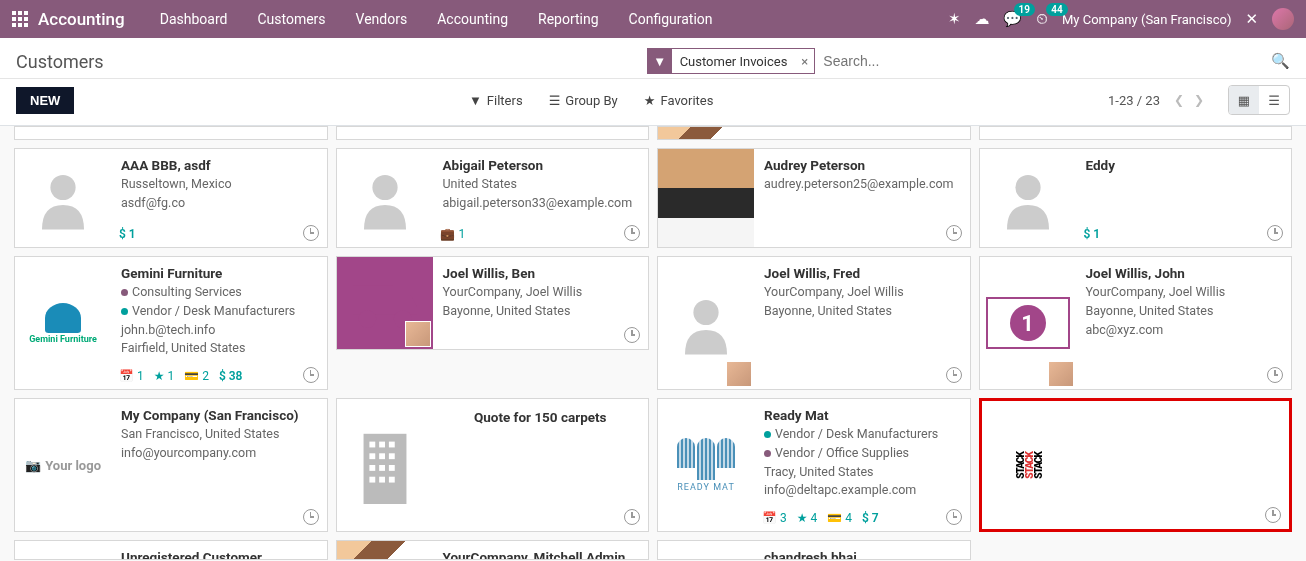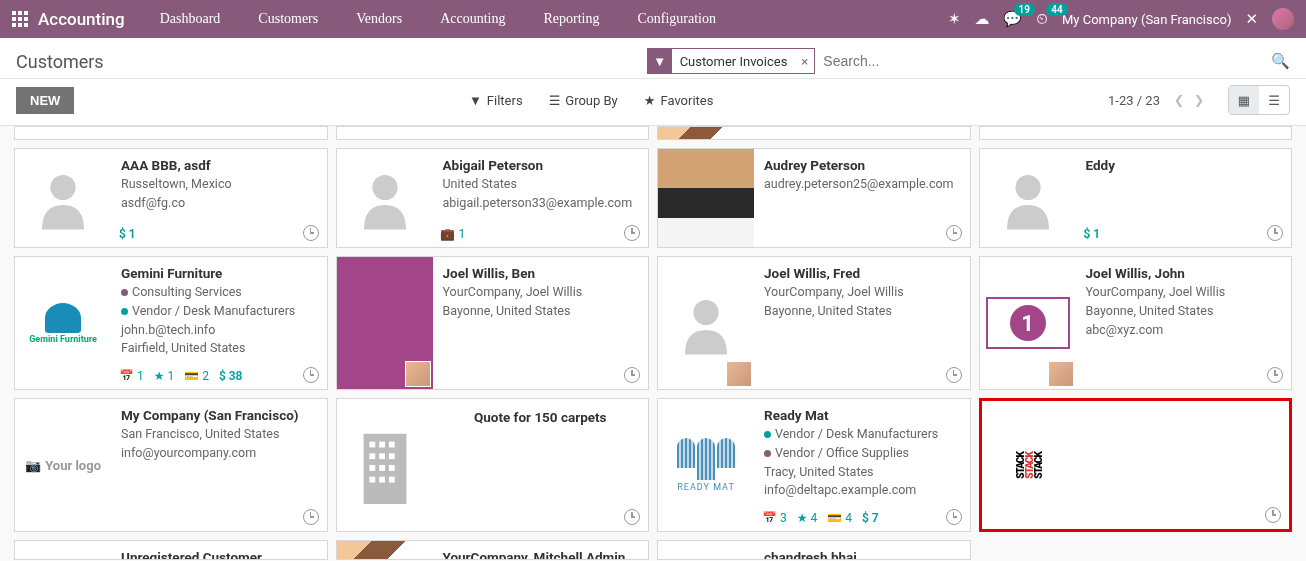--- a/index.html
+++ b/index.html
@@ -1,38 +1,38 @@
 <!DOCTYPE html>
 <html><head>
 <meta charset="utf-8">
 <style>
 * { box-sizing: border-box; margin: 0; padding: 0; }
 body { font-family: -apple-system, BlinkMacSystemFont, "Segoe UI", Roboto, sans-serif; font-size: 13px; background: #f9f9f9; width: 1306px; }
 .topbar { background: #875a7b; color: #fff; height: 38px; display: flex; align-items: center; padding: 0 12px; }
 .apps-icon { display: grid; grid-template-columns: repeat(3, 4px); grid-template-rows: repeat(3, 4px); gap: 2px; margin-right: 10px; }
 .apps-icon span { background: #fff; width: 4px; height: 4px; }
 .brand { font-size: 17px; font-weight: 500; margin-right: 22px; }
-.nav-items { display: flex; gap: 12px; font-family: Liberation Serif, serif; }
+.nav-items { display: flex; gap: 4px; }
 .nav-item { padding: 0 13px; font-size: 14px; cursor: pointer; height: 38px; display: flex; align-items: center; }
 .spacer { flex: 1; }
 .top-right { display: flex; align-items: center; gap: 14px; }
 .ico { color: #fff; font-size: 15px; position: relative; cursor: pointer; }
 .badge { position: absolute; top: -7px; left: 10px; background: #00a09d; color: #fff; font-size: 10px; padding: 1px 5px; border-radius: 8px; font-weight: 600; }
 .avatar-sm { width: 22px; height: 22px; border-radius: 50%; background: linear-gradient(135deg,#d7a,#a67); }
 .header-row { background: #fff; padding: 10px 16px 4px; display: flex; align-items: center; border-bottom: 1px solid #e5e5e5; }
 .page-title { font-size: 18px; color: #555; }
 .search-area { margin-left: auto; display: flex; align-items: center; }
 .facet { display: inline-flex; align-items: center; border: 1px solid #875a7b; height: 26px; }
 .facet-icon { background: #875a7b; color: #fff; width: 24px; display: flex; align-items: center; justify-content: center; height: 100%; }
 .facet-text { padding: 0 8px; font-size: 13px; color: #333; }
 .facet-x { padding: 0 6px; color: #777; cursor: pointer; }
 .search-input { border: none; outline: none; padding: 5px 8px; font-size: 14px; width: 450px; }
 .search-glass { color: #666; font-size: 15px; margin-left: 6px; }
 .toolbar-row { background: #fff; padding: 6px 16px 10px; display: flex; align-items: center; border-bottom: 1px solid #dee2e6; }
-.new-btn { background: #737373; color: #fff; border: none; padding: 6px 14px; font-size: 13px; font-weight: 600; cursor: pointer; }
+.new-btn { background: #0f172a; color: #fff; border: none; padding: 6px 14px; font-size: 13px; font-weight: 600; cursor: pointer; }
 .toolbar-center { margin-left: auto; margin-right: auto; display: flex; gap: 26px; }
 .tool-item { color: #444; cursor: pointer; display: flex; align-items: center; gap: 5px; font-size: 13px; }
 .pager-area { display: flex; align-items: center; gap: 10px; }
 .pager-text { color: #555; font-size: 13px; }
 .pager-btns { display: flex; gap: 2px; }
 .pager-btn { width: 18px; height: 24px; display: flex; align-items: center; justify-content: center; color: #bbb; cursor: pointer; font-size: 12px; }
 .view-switch { border: 1px solid #ccc; border-radius: 4px; overflow: hidden; display: flex; margin-left: 10px; }
 .view-btn { width: 30px; height: 28px; display: flex; align-items: center; justify-content: center; cursor: pointer; color: #555; }
 .view-btn.active { background: #e9ecef; }
 .grid { padding: 0 14px 14px; display: grid; grid-template-columns: repeat(4, 1fr); gap: 8px; }
@@ -234,21 +234,21 @@
     </div>
     <div class="card-stats">
       <span class="stat" style="color:#00a09d">📅<span>1</span></span>
       <span class="stat" style="color:#00a09d">★<span>1</span></span>
       <span class="stat" style="color:#00a09d">💳<span>2</span></span>
       <span class="stat money">$ 38</span>
     </div>
     <div class="clock"></div>
   </div>
 
-  <div class="card" style="height:134px">
+  <div class="card" style="height:94px">
     <div class="card-img truck-bg">
       <svg viewBox="0 0 100 80" width="80" height="64">
           <rect x="10" y="18" width="50" height="36" fill="#a24689"></rect>
           <path d="M60 30 L82 30 L90 44 L90 54 L60 54 Z" fill="#a24689"></path>
           <circle cx="28" cy="60" r="11" fill="#a24689"></circle>
           <circle cx="72" cy="60" r="11" fill="#a24689"></circle>
         </svg>
       <div class="sub-avatar"></div>
     </div>
     <div class="card-body">

